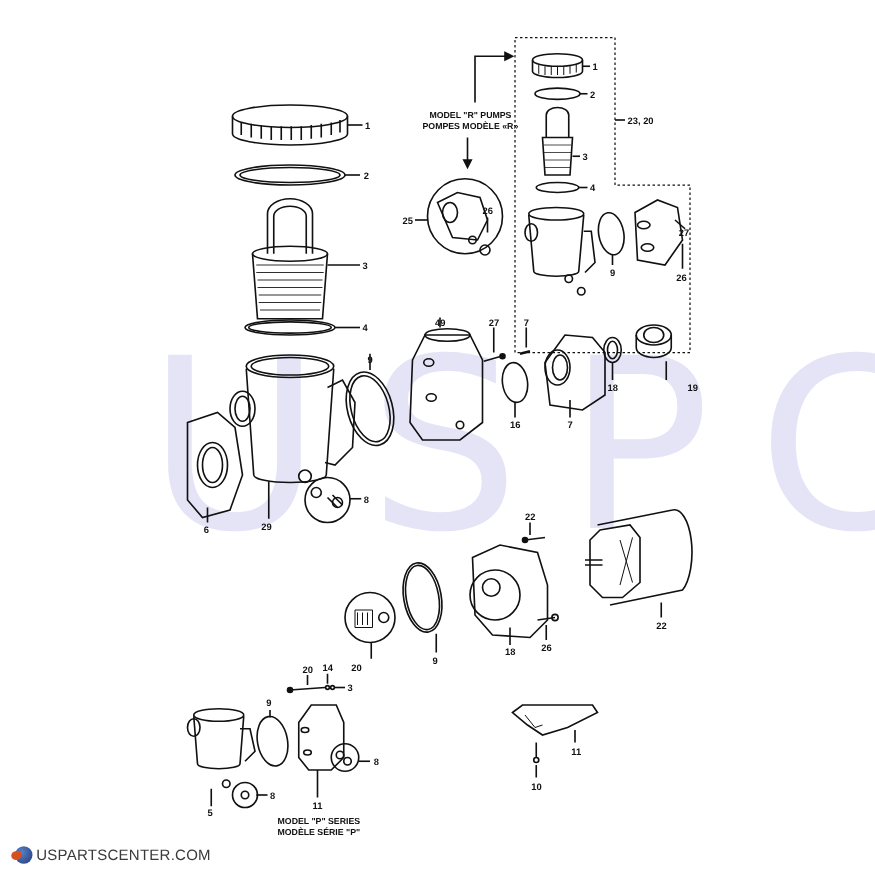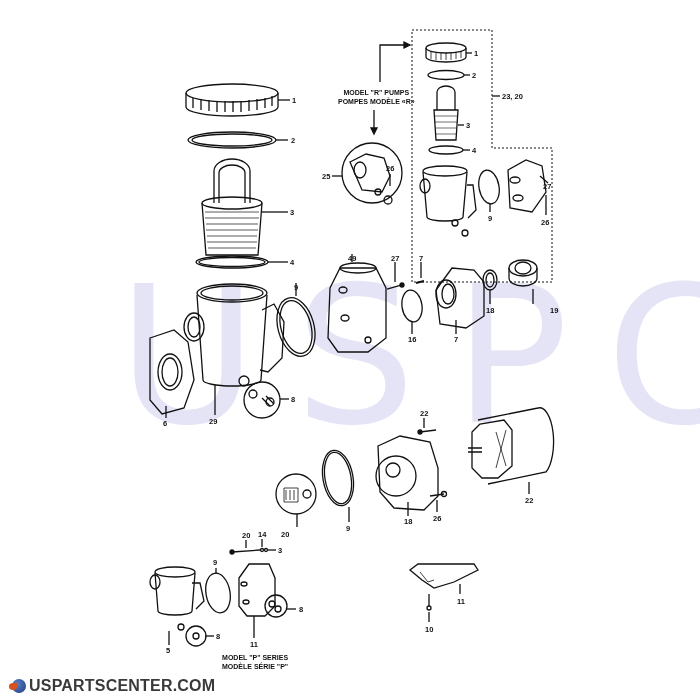--- a/index.html
+++ b/index.html
@@ -4,21 +4,21 @@
 <style>
   html, body { margin:0; padding:0; background:#ffffff; }
   body { width:700px; height:700px; position:relative; overflow:hidden; font-family:"Liberation Sans", sans-serif; }
   .watermark { position:absolute; left:118px; top:262px; font-family:"DejaVu Sans", sans-serif; font-size:190px; letter-spacing:38px; color:#e4e4f6; line-height:1; user-select:none; }
   svg.diagram { position:absolute; left:0; top:0; }
   .lbl { position:absolute; font-size:7.5px; font-weight:bold; color:#111; font-family:"Liberation Sans", sans-serif; white-space:nowrap; }
   .cap { position:absolute; font-size:7px; font-weight:bold; color:#111; text-align:center; line-height:9px; white-space:nowrap; font-family:"Liberation Sans", sans-serif; }
   .footer { position:absolute; left:12px; top:677px; display:flex; align-items:center; gap:3px; }
   .footer-logo { width:14px; height:14px; border-radius:50%; background:radial-gradient(circle at 35% 35%, #5a82c8, #203a7a); position:relative; }
   .footer-logo::after { content:""; position:absolute; left:-3px; top:4px; width:8px; height:7px; background:#d8501f; border-radius:50% 0 50% 50%; }
-  .footer-text { font-size:16px; font-weight:bold; color:#3a3a3a; letter-spacing:0.2px; font-family:"Liberation Sans", sans-serif; }
+  .footer-text { font-size:12px; font-weight:normal; color:#3a3a3a; letter-spacing:0.2px; font-family:"Liberation Sans", sans-serif; }
 </style>
 </head>
 <body>
 
 <div class="watermark">USPC</div>
 
 <svg class="diagram" width="700" height="700" viewBox="0 0 700 700" fill="none" stroke="#111" stroke-width="1.3">
 
   <g>
     <ellipse cx="232" cy="93" rx="46" ry="9"></ellipse>

